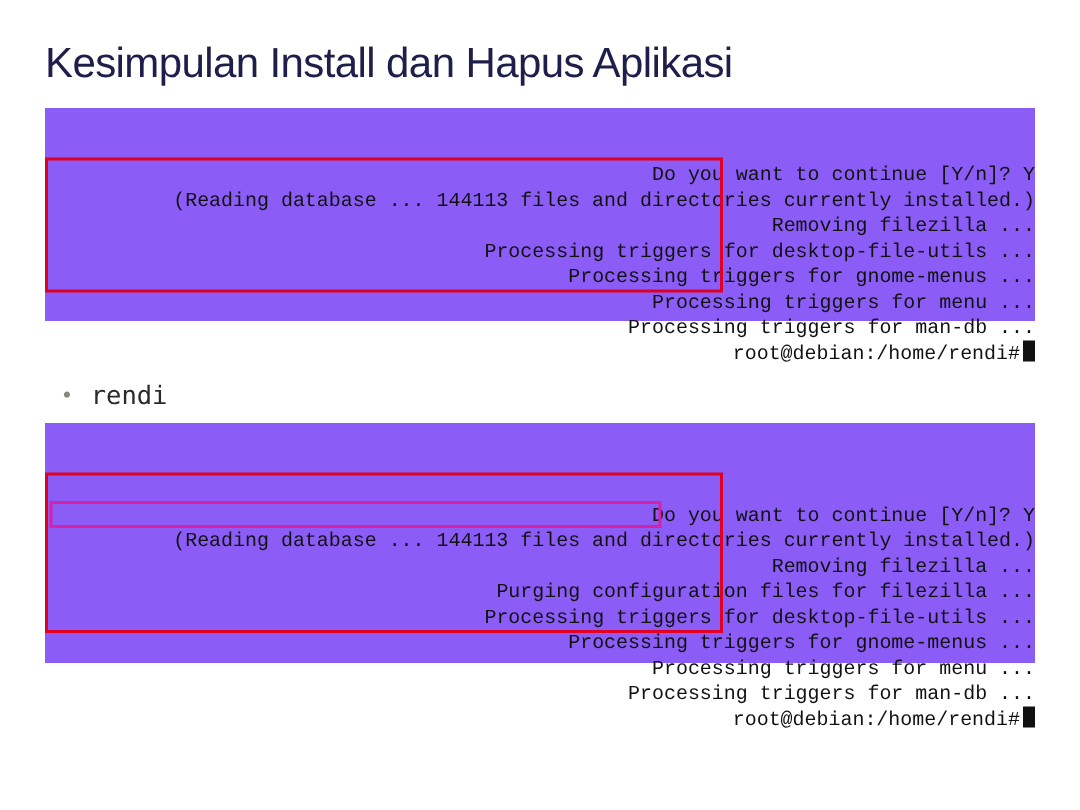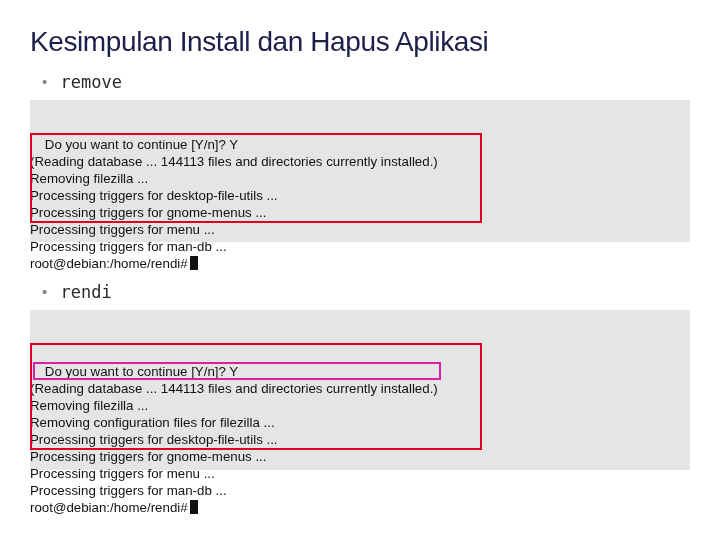--- a/index.html
+++ b/index.html
@@ -38,30 +38,31 @@
     vertical-align: top;
     margin-top: 1px;
   }
   .bullet-text {
     font-family: "DejaVu Sans Mono", "Consolas", monospace;
     font-size: 17px;
     color: #2a2a2a;
     margin-left: 6px;
   }
   .terminal-block {
-    background: #e5e5e5;
-    font-family: Liberation Sans, sans-serif;
+    background: #8b5cf6;
+    font-family: Liberation Mono, monospace;
     font-size: 13.3px;
     line-height: 17px;
     color: #111;
     padding: 2px 0 2px 0;
     margin-top: 8px;
     margin-bottom: 22px;
     position: relative;
     white-space: pre;
+    text-align: right;
   }
   .box-red {
     border: 2px solid #e00023;
     position: absolute;
     box-sizing: border-box;
   }
   .box-mag {
     border: 2.5px solid #d721a6;
     position: absolute;
     box-sizing: border-box;
@@ -78,24 +79,20 @@
   }
   .section2-gap { height: 18px; }
 </style>
 </head>
 <body>
 
 <div class="slide">
 
   <div class="title">Kesimpulan Install dan Hapus Aplikasi</div>
 
-  <div class="bullet">
-    <span class="bullet-dot">•</span>
-    <span class="bullet-text">remove</span>
-  </div>
 
   <div class="terminal-block" style="height:138px;">
     <div class="box-red" style="left:0; top:33px; width:452px; height:90px;"></div>
     <span>Do you want to continue [Y/n]? Y</span>
 <span>(Reading database ... 144113 files and directories currently installed.)</span>
 <span>Removing filezilla ...</span>
 <span>Processing triggers for desktop-file-utils ...</span>
 <span>Processing triggers for gnome-menus ...</span>
 <span>Processing triggers for menu ...</span>
 <span>Processing triggers for man-db ...</span>
@@ -108,21 +105,21 @@
     <span class="bullet-dot">•</span>
     <span class="bullet-text">rendi</span>
   </div>
 
   <div class="terminal-block" style="height:156px;">
     <div class="box-red" style="left:0; top:33px; width:452px; height:107px;"></div>
     <div class="box-mag" style="left:3px; top:52px; width:408px; height:18px;"></div>
     <span>Do you want to continue [Y/n]? Y</span>
 <span>(Reading database ... 144113 files and directories currently installed.)</span>
 <span>Removing filezilla ...</span>
-<span>Removing configuration files for filezilla ...</span>
+<span>Purging configuration files for filezilla ...</span>
 <span>Processing triggers for desktop-file-utils ...</span>
 <span>Processing triggers for gnome-menus ...</span>
 <span>Processing triggers for menu ...</span>
 <span>Processing triggers for man-db ...</span>
 <span>root@debian:/home/rendi#</span><span class="cursor"></span>
   </div>
 
 </div>
 
 </body></html>

